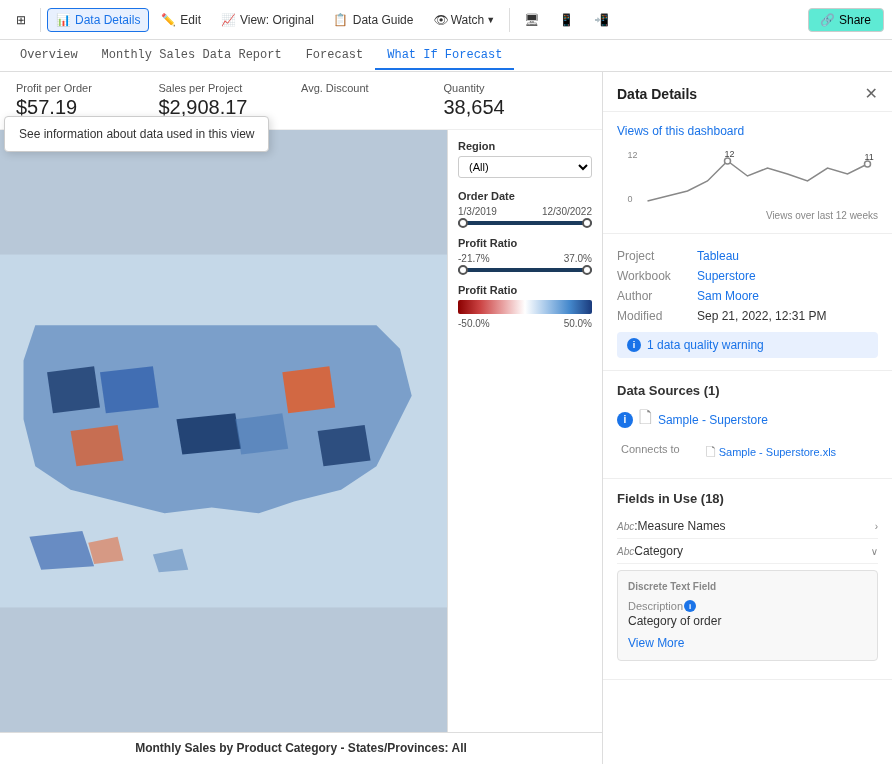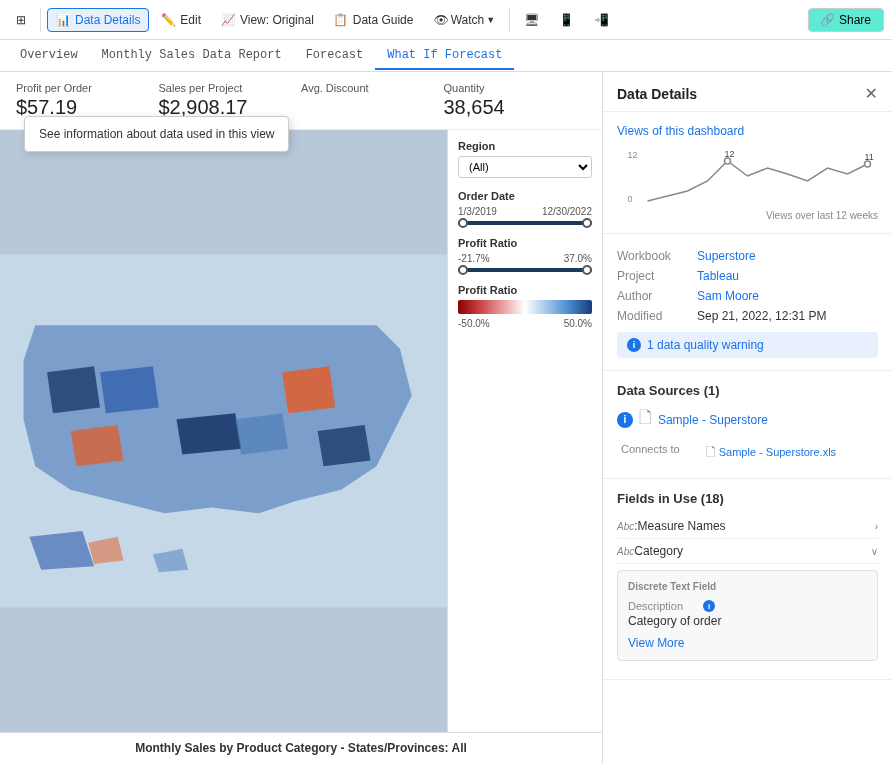--- a/index.html
+++ b/index.html
@@ -46,21 +46,21 @@
       display: flex; height: calc(764px - 40px - 32px);
     }
 
     
     .dashboard-panel {
       flex: 1; background: #d8d8d8; overflow: hidden; position: relative;
     }
 
     
     .tooltip-box {
-      position: absolute; top: 44px; left: 24px;
+      position: absolute; top: 44px; left: 4px;
       background: white; border: 1px solid #ccc; border-radius: 4px;
       padding: 10px 14px; font-size: 12px; color: #333;
       box-shadow: 2px 2px 8px rgba(0,0,0,0.15); z-index: 10;
       white-space: nowrap;
     }
 
     
     .stats-row {
       display: flex; background: white; padding: 10px 16px;
       border-bottom: 1px solid #eee; gap: 0;
@@ -167,21 +167,21 @@
     
     .field-item {
       display: flex; align-items: center; justify-content: space-between;
       padding: 5px 0; border-bottom: 1px solid #f0f0f0; font-size: 12px; cursor: pointer;
     }
     .field-item-left { display: flex; align-items: center; }
     .field-type { font-size: 10px; color: #888; font-style: italic; }
     .field-name { color: #333; }
     .field-expanded { background: #f8f8f8; border: 1px solid #e0e0e0; border-radius: 4px; padding: 10px; margin: 6px 0; font-size: 11px; }
     .field-expanded-label { color: #888; font-size: 10px; font-weight: 600; margin-bottom: 2px; }
-    .desc-label { display: flex; align-items: center; gap: 20px; color: #888; font-size: 11px; margin-bottom: 2px; }
+    .desc-label { display: flex; align-items: center; gap: 1px; color: #888; font-size: 11px; margin-bottom: 2px; }
     .desc-val { color: #333; font-size: 12px; margin-bottom: 8px; }
     .view-more-btn { color: #1a73e8; font-size: 12px; cursor: pointer; background: none; border: none; display: block; margin-top: 4px; }
 
     
     .map-svg { width: 100%; height: 100%; }
 
     
     .chevron { font-size: 10px; color: #888; }
 
     
@@ -387,26 +387,26 @@
           <text x="247" y="14" font-size="9" fill="#444">11</text>
         </svg>
       </div>
       <div class="views-sublabel">Views over last 12 weeks</div>
     </div>
 
     <div class="section">
       <table class="meta-table">
         <tbody>
           <tr>
+            <td class="meta-key">Project</td>
+            <td class="meta-val">Tableau</td>
+          </tr>
+          <tr>
             <td class="meta-key">Workbook</td>
             <td class="meta-val">Superstore</td>
-          </tr>
-          <tr>
-            <td class="meta-key">Project</td>
-            <td class="meta-val">Tableau</td>
           </tr>
           <tr>
             <td class="meta-key">Author</td>
             <td class="meta-val">Sam Moore</td>
           </tr>
           <tr>
             <td class="meta-key">Modified</td>
             <td class="meta-val dark">Sep 21, 2022, 12:31 PM</td>
           </tr>
         </tbody>

